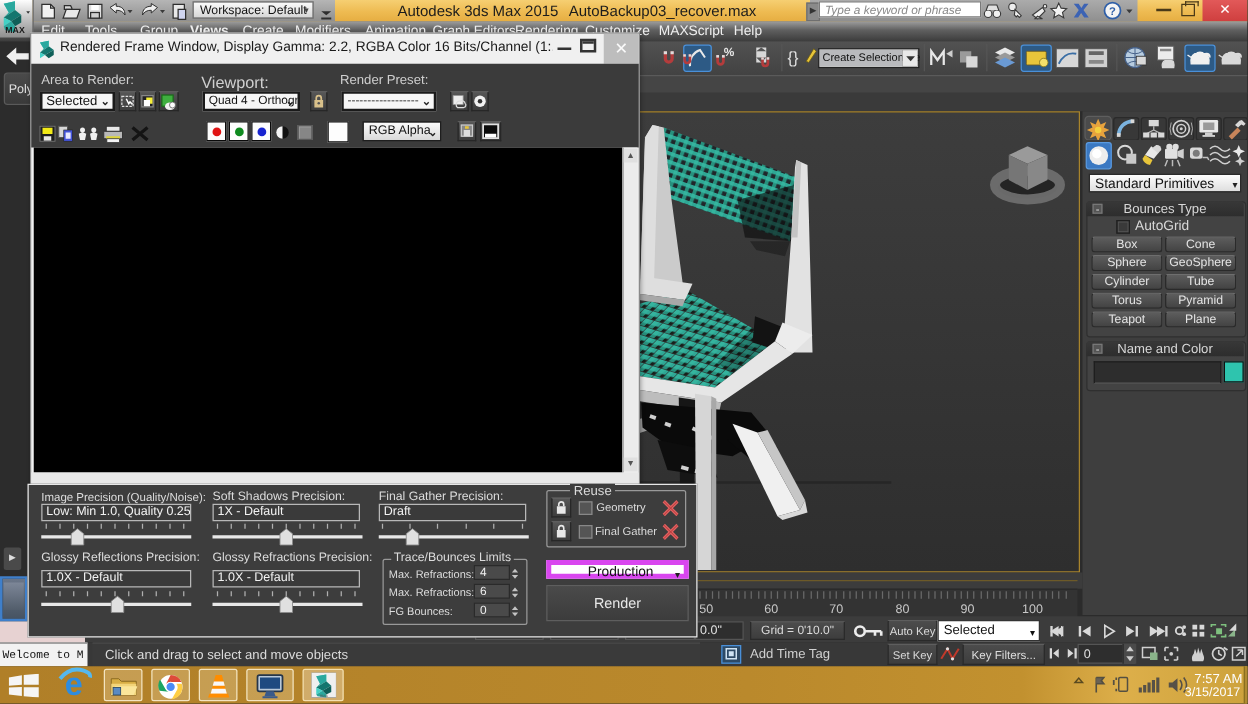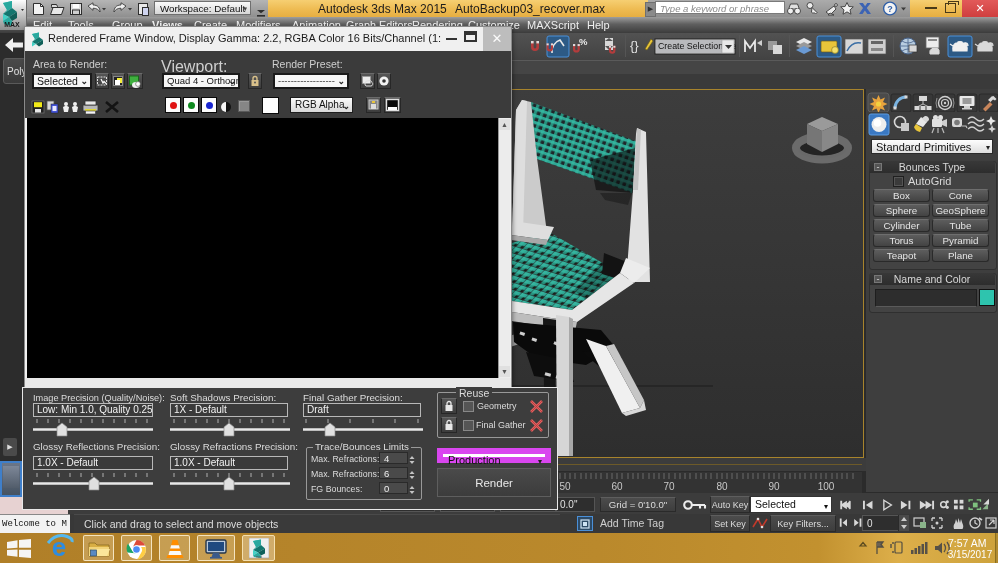--- a/index.html
+++ b/index.html
@@ -614,21 +614,21 @@
         <rect x="59.5" y="10" width="2.5" height="6"></rect>
     <rect x="63" y="8" width="2.5" height="8"></rect>
         <rect x="66.5" y="6" width="2.5" height="10"></rect>
         <rect x="70" y="4" width="2.5" height="12"></rect>
   </g>
   <g>
     <polygon points="80,8 83,8 87,4.5 87,15.5 83,12 80,12" fill="#575147"></polygon>
     <path d="M89,6 q3,4 0,8 M92,4 q4.5,6 0,12" stroke="#575147" stroke-width="1.3" fill="none"></path>
   </g>
 </svg>
-<div class="abs" style="left:948px;top:537px;width:46px;text-align:left;color:#fdfdfd;font-size:10.5px;">7:57 AM</div>
+<div class="abs" style="left:948px;top:537px;width:46px;text-align:right;color:#fdfdfd;font-size:10.5px;">7:57 AM</div>
 <div class="abs" style="left:944px;top:549px;width:52px;text-align:center;color:#fdfdfd;font-size:10px;">3/15/2017</div>
 <div class="abs" style="left:995px;top:533px;width:3px;height:30px;background:#b08a30;border-left:1px solid #8a6f20;"></div>
 </div>
 
 <div id="leftstrip">
 <div class="abs" style="left:0;top:33px;width:25px;height:460px;background:#2c2c2c;"></div>
 <svg class="abs" style="left:3px;top:36px;" width="22" height="18" viewBox="0 0 22 18">
   <path d="M2,9 l8,-7 v4.5 h10 v5 h-10 v4.5 z" fill="#efefef"></path>
 </svg>
 <div class="abs" style="left:3px;top:58px;width:25px;height:26px;background:linear-gradient(#4a4a4a,#3a3a3a);border:1px solid #5a5a5a;border-radius:3px;color:#e0e0e0;font-size:10px;line-height:25px;padding-left:3px;box-sizing:border-box;">Poly</div>
@@ -648,21 +648,21 @@
   <polygon points="6,12 13,8 13,12 9,14.5" fill="#0f5f58"></polygon>
 </svg>
 <div class="abs" style="left:48px;top:32px;width:394px;font-size:11px;color:#1a1a1a;white-space:nowrap;overflow:hidden;">Rendered Frame Window, Display Gamma: 2.2, RGBA Color 16 Bits/Channel (1:...</div>
 <div class="abs" style="left:446px;top:38px;width:11px;height:2px;background:#333;"></div>
 <div class="abs" style="left:464px;top:31px;width:13px;height:11px;border:2px solid #333;box-sizing:border-box;"></div>
 <div class="abs" style="left:466px;top:33px;width:9px;height:2px;background:#333;"></div>
 <div class="abs" style="left:483px;top:27px;width:28px;height:24px;background:#bdbdbd;color:#fafafa;font-size:13px;text-align:center;line-height:23px;">✕</div>
 
 <div class="abs" style="left:25px;top:51px;width:486px;height:67px;background:#3b3b3b;"></div>
 <div class="lbl abs" style="left:33px;top:58px;font-size:10.5px;">Area to Render:</div>
-<div class="lbl abs" style="left:161px;top:58px;font-size:16px;">Viewport:</div>
+<div class="lbl abs" style="left:161px;top:58px;font-size:13px;">Viewport:</div>
 <div class="lbl abs" style="left:272px;top:58px;font-size:10.5px;">Render Preset:</div>
 <style>
 .wdd{position:absolute;background:#f6f6f6;border:2px solid #1a1a1a;font-size:10.5px;color:#111;line-height:12px;padding-left:3px;box-sizing:border-box;height:16px;white-space:nowrap;overflow:hidden;top:73px;}
 .dbtn{position:absolute;background:linear-gradient(#565656,#3d3d3d);border:1px solid #272727;border-top-color:#6a6a6a;box-sizing:border-box;height:16px;top:73px;}
 .chv{position:absolute;right:2px;top:0px;font-size:9px;color:#222;font-weight:bold;}
 </style>
 <div class="wdd" style="left:32px;width:60px;">Selected<span class="chv">⌄</span></div>
 <div class="dbtn" style="left:95px;width:14px;"><svg width="12" height="14">
         <rect x="1.5" y="3" width="9" height="8" fill="none" stroke="#ddd" stroke-width="1" stroke-dasharray="2,1"></rect>
         <path d="M5,5 l2,4 l1,-1.5 l2,2" stroke="#fff" stroke-width="1.2" fill="none"></path>
@@ -852,16 +852,16 @@
         <rect x="3.5" y="6" width="7" height="6" fill="#e8e8e8"></rect>
         <path d="M5,6 v-1.5 a2,2 0 0 1 4,0 v1.5" stroke="#e8e8e8" stroke-width="1.3" fill="none"></path>
       </svg></div>
 <div class="abs" style="left:463px;top:420px;width:9px;height:9px;background:#555;border:1px solid #888;"></div>
 <div class="slab" style="left:476px;top:420px;font-size:9px;">Final Gather</div>
 <svg class="abs" style="left:529px;top:418px;" width="14" height="14">
       <path d="M2,2 l11,11 M13,2 l-11,11" stroke="#e06060" stroke-width="2.6"></path>
       <path d="M2,2 l11,11 M13,2 l-11,11" stroke="#b23a3a" stroke-width="0.8"></path>
     </svg>
 
-<div class="abs" style="left:437px;top:448px;width:114px;height:15px;background:#fff;border:6px solid #d946ef;font-size:11px;color:#111;line-height:13px;padding-left:5px;box-sizing:border-box;">Production<span style="position:absolute;right:3px;top:1px;font-size:8px;color:#222;">▾</span></div>
+<div class="abs" style="left:437px;top:448px;width:114px;height:15px;background:#fff;border:4px solid #d946ef;font-size:11px;color:#111;line-height:13px;padding-left:5px;box-sizing:border-box;text-align:center;">Production<span style="position:absolute;right:3px;top:1px;font-size:8px;color:#222;">▾</span></div>
 
 <div class="abs" style="left:437px;top:468px;width:114px;height:29px;background:linear-gradient(#4a4a4a,#3c3c3c);border:1px solid #5e5e5e;color:#e8e8e8;font-size:11.5px;text-align:center;line-height:28px;box-sizing:border-box;">Render</div>
 </div>
 
 </body></html>

